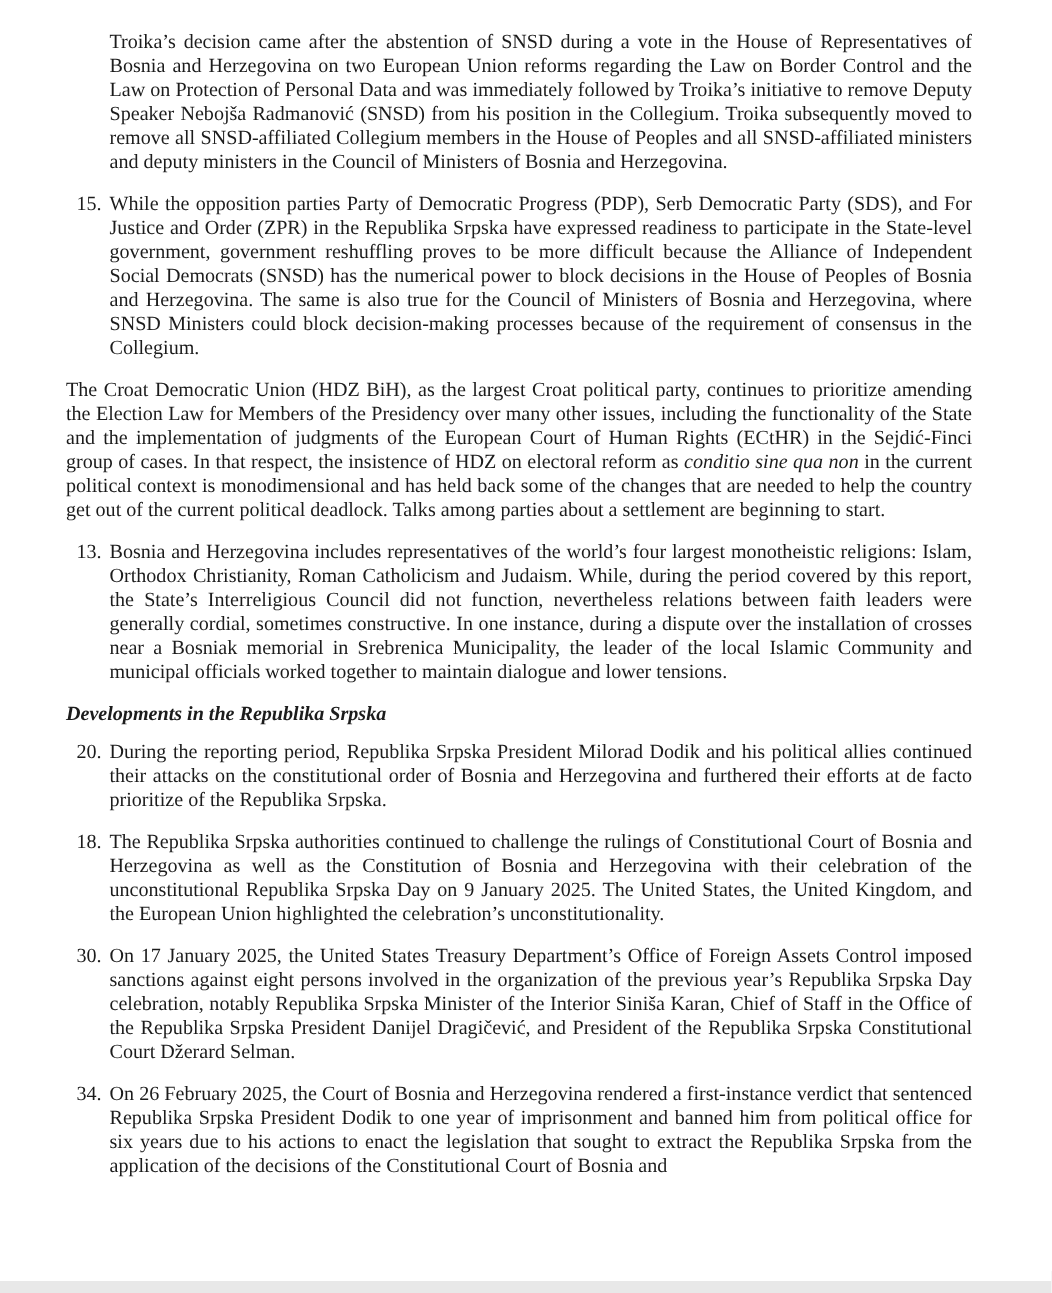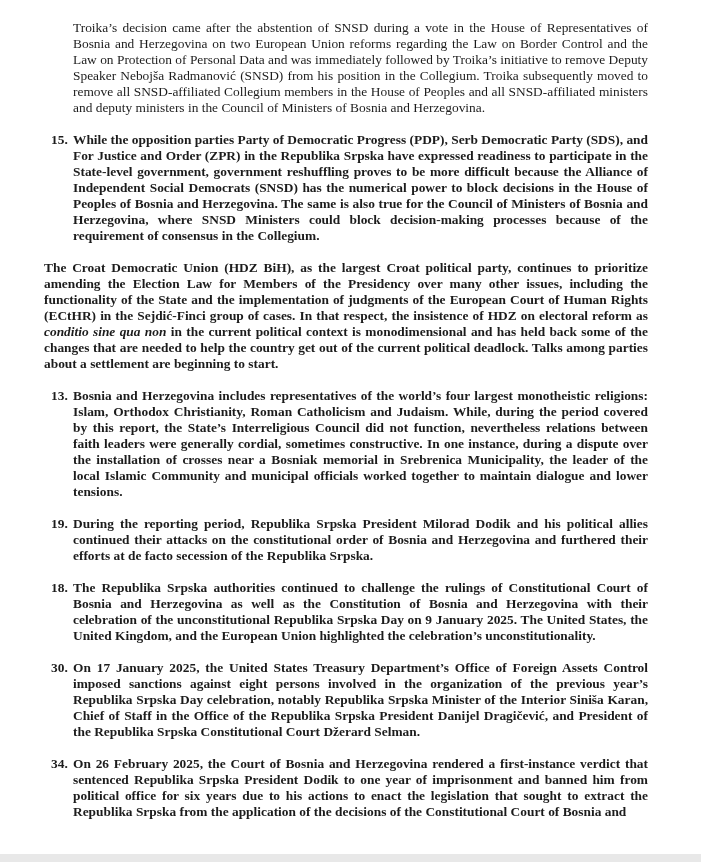--- a/index.html
+++ b/index.html
@@ -23,22 +23,21 @@
   .para {
     font-size: 13.4px;
     line-height: 16px;
   }
   .para.plain {
     margin: 0 0 12px 29px;
     text-align: justify;
   }
   .para.numbered {
     display: flex;
-    margin: 16px 0 12px 0;
-    font-weight: bold;
+    margin: 0 0 12px 0;
   }
   .para.numbered .num {
     flex: 0 0 29px;
     width: 29px;
     box-sizing: border-box;
     padding-left: 7px;
   }
   .para.numbered .body {
     flex: 1 1 auto;
     text-align: justify;
@@ -77,24 +76,27 @@
 
   <div class="para numbered">
     <span class="body"><span>The Croat Democratic Union (HDZ BiH), as the largest Croat political party, continues to prioritize amending the Election Law for Members of the Presidency over many other issues, including the functionality of the State and the implementation of judgments of the European Court of Human Rights (ECtHR) in the Sejdić-Finci group of cases. In that respect, the insistence of HDZ on electoral reform as </span><span class="seg-italic">conditio sine qua non</span><span> in the current political context is monodimensional and has held back some of the changes that are needed to help the country get out of the current political deadlock. Talks among parties about a settlement are beginning to start.</span></span>
   </div>
 
   <div class="para numbered">
     <span class="num">13.</span>
     <span class="body"><span>Bosnia and Herzegovina includes representatives of the world’s four largest monotheistic religions: Islam, Orthodox Christianity, Roman Catholicism and Judaism. While, during the period covered by this report, the State’s Interreligious Council did not function, nevertheless relations between faith leaders were generally cordial, sometimes constructive. In one instance, during a dispute over the installation of crosses near a Bosniak memorial in Srebrenica Municipality, the leader of the local Islamic Community and municipal officials worked together to maintain dialogue and lower tensions.</span></span>
   </div>
 
+  <div class="para heading">
+    <span class="body"><span>Developments in the Republika Srpska</span></span>
+  </div>
 
   <div class="para numbered">
-    <span class="num">19.</span>
-    <span class="body"><span>During the reporting period, Republika Srpska President Milorad Dodik and his political allies continued their attacks on the constitutional order of Bosnia and Herzegovina and furthered their efforts at de facto secession of the Republika Srpska.</span></span>
+    <span class="num">20.</span>
+    <span class="body"><span>During the reporting period, Republika Srpska President Milorad Dodik and his political allies continued their attacks on the constitutional order of Bosnia and Herzegovina and furthered their efforts at de facto prioritize of the Republika Srpska.</span></span>
   </div>
 
   <div class="para numbered">
     <span class="num">18.</span>
     <span class="body"><span>The Republika Srpska authorities continued to challenge the rulings of Constitutional Court of Bosnia and Herzegovina as well as the Constitution of Bosnia and Herzegovina with their celebration of the unconstitutional Republika Srpska Day on 9 January 2025. The United States, the United Kingdom, and the European Union highlighted the celebration’s unconstitutionality.</span></span>
   </div>
 
   <div class="para numbered">
     <span class="num">30.</span>
     <span class="body"><span>On 17 January 2025, the United States Treasury Department’s Office of Foreign Assets Control imposed sanctions against eight persons involved in the organization of the previous year’s Republika Srpska Day celebration, notably Republika Srpska Minister of the Interior Siniša Karan, Chief of Staff in the Office of the Republika Srpska President Danijel Dragičević, and President of the Republika Srpska Constitutional Court Džerard Selman.</span></span>

